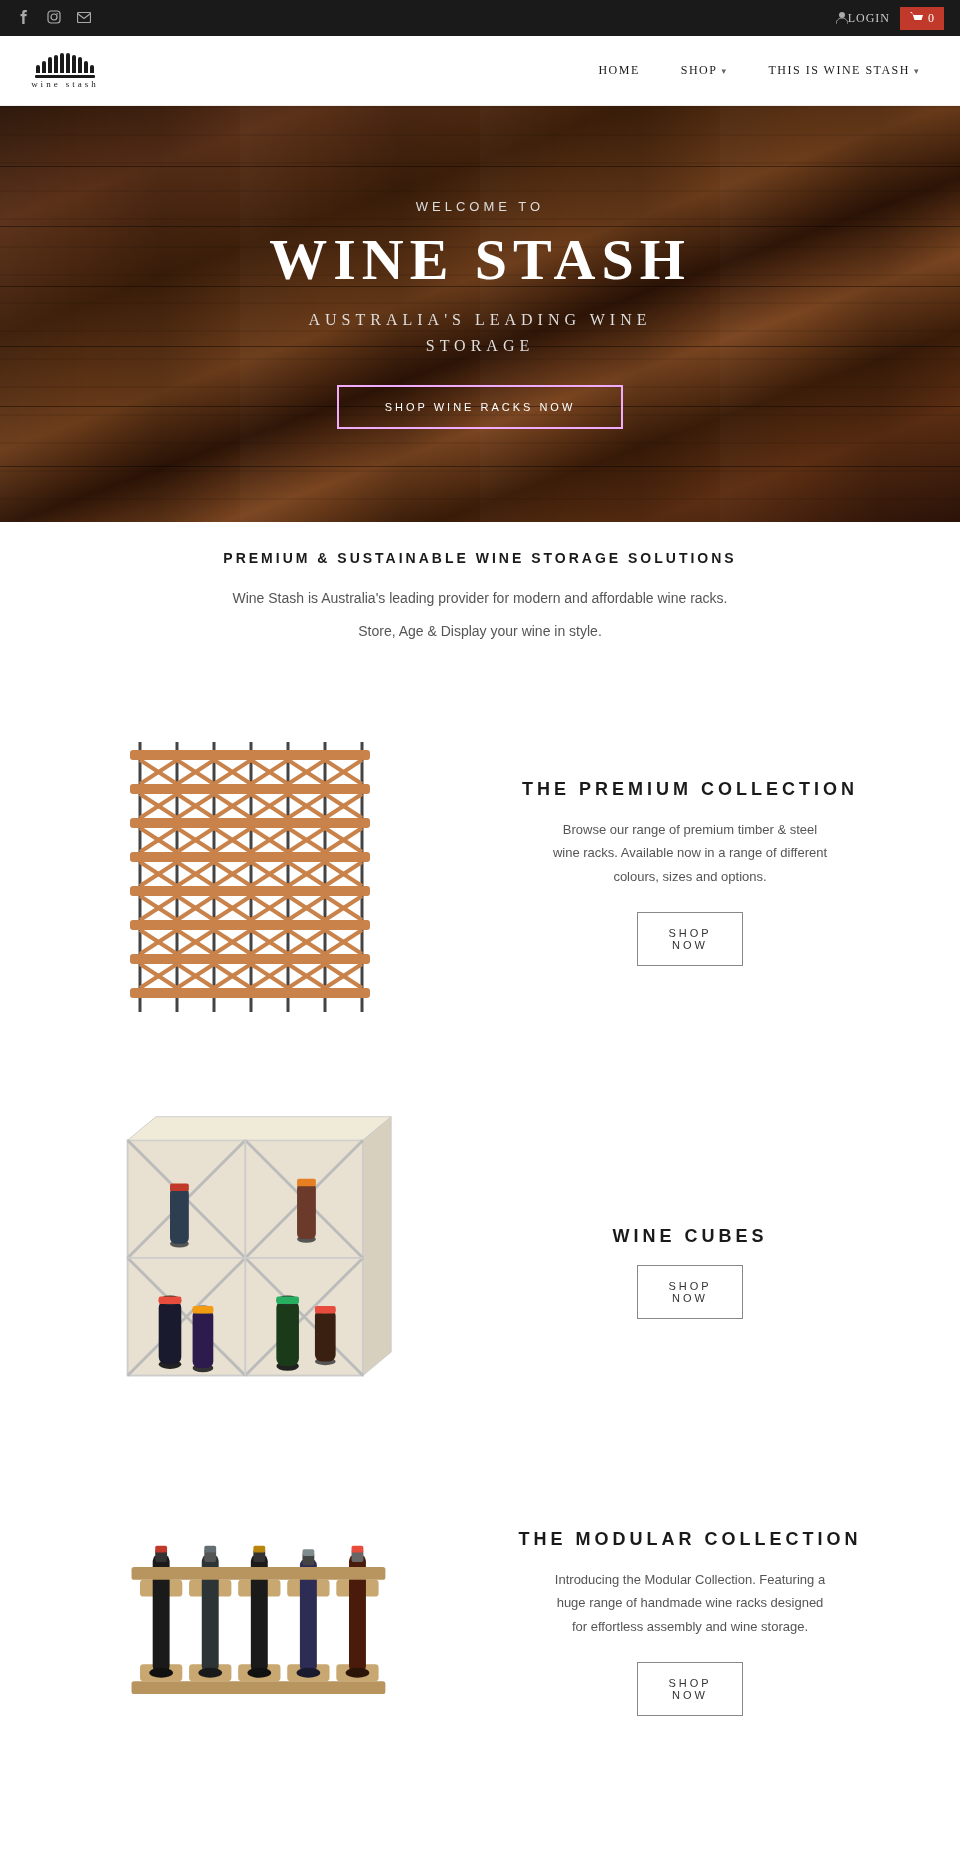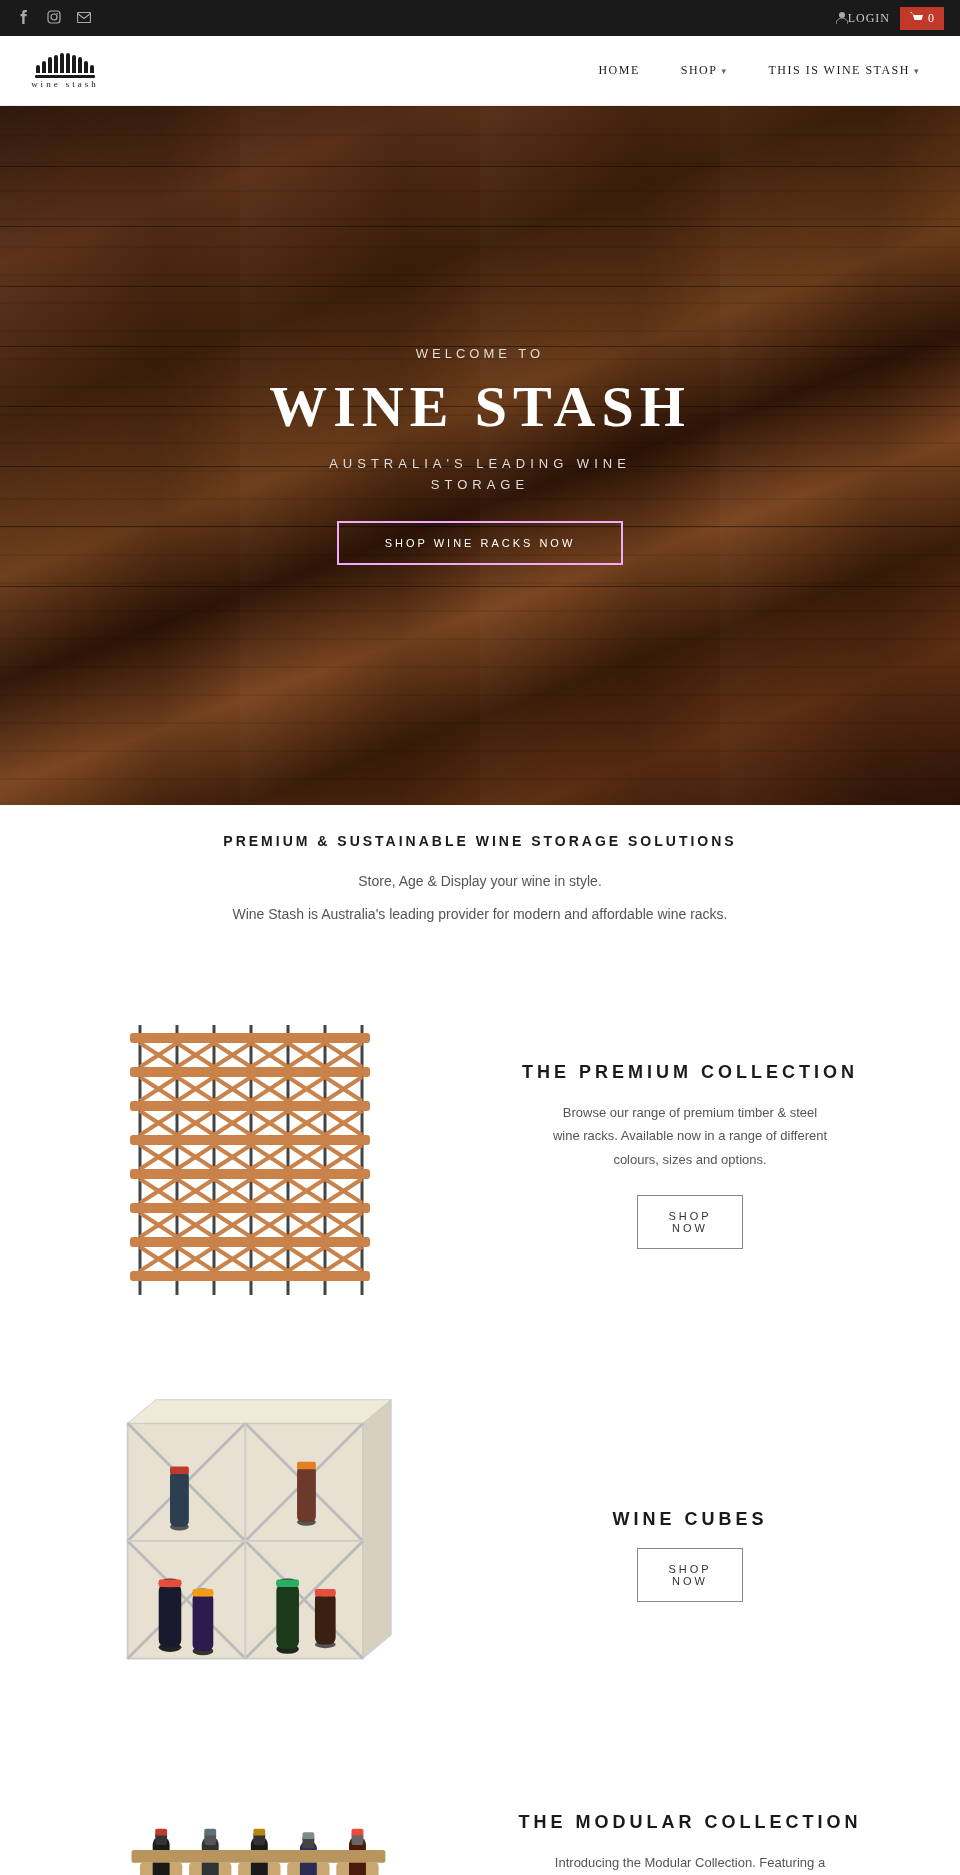--- a/index.html
+++ b/index.html
@@ -86,21 +86,21 @@
       padding: 8px 10px;
       display: flex;
       align-items: center;
       gap: 4px;
     }
     .nav-chevron { font-size: 9px; color: #666; }
 
     
     .hero {
       position: relative;
-      height: 699px;
+      height: 416px;
       background: #3a2010;
       display: flex;
       align-items: center;
       justify-content: center;
       overflow: hidden;
     }
     .hero-wood-bg {
       position: absolute;
       inset: 0;
       background: 
@@ -156,26 +156,26 @@
     .hero-title {
       font-size: 58px;
       font-weight: bold;
       letter-spacing: 6px;
       text-transform: uppercase;
       color: #fff;
       margin-bottom: 14px;
       font-family: 'Georgia', serif;
     }
     .hero-subtitle {
-      font-size: 13px;
+      font-size: 16px;
       letter-spacing: 5px;
       text-transform: uppercase;
       color: #ddd;
       margin-bottom: 26px;
-      font-family: Liberation Sans, sans-serif;
+      font-family: Liberation Serif, serif;
       font-weight: 300;
       line-height: 1.6;
     }
     .hero-btn {
       display: inline-block;
       border: 2px solid #f0abfc;
       color: #fff;
       padding: 14px 46px;
       font-size: 11px;
       letter-spacing: 3px;
@@ -387,22 +387,22 @@
   <div class="hero-content">
     <p class="hero-welcome">WELCOME TO</p>
     <h1 class="hero-title">WINE STASH</h1>
     <p class="hero-subtitle">AUSTRALIA'S LEADING WINE<br>STORAGE</p>
     <button class="hero-btn">SHOP WINE RACKS NOW</button>
   </div>
 </section>
 
 <section class="intro-section">
   <h2 class="intro-title">PREMIUM &amp; SUSTAINABLE WINE STORAGE SOLUTIONS</h2>
+  <p class="intro-text">Wine Stash is Australia's leading provider for modern and affordable wine racks.</p>
   <p class="intro-text">Store, Age &amp; Display your wine in style.</p>
-  <p class="intro-text">Wine Stash is Australia's leading provider for modern and affordable wine racks.</p>
 </section>
 
 <section class="product-section" style="padding-top: 30px;">
   <div class="product-image-wrap">
 
     <svg class="wine-rack-img" viewBox="0 0 320 320">
 
       <g transform="translate(30, 20)">
 
         <line x1="20" y1="10" x2="20" y2="280" stroke="#444" stroke-width="3"></line>

